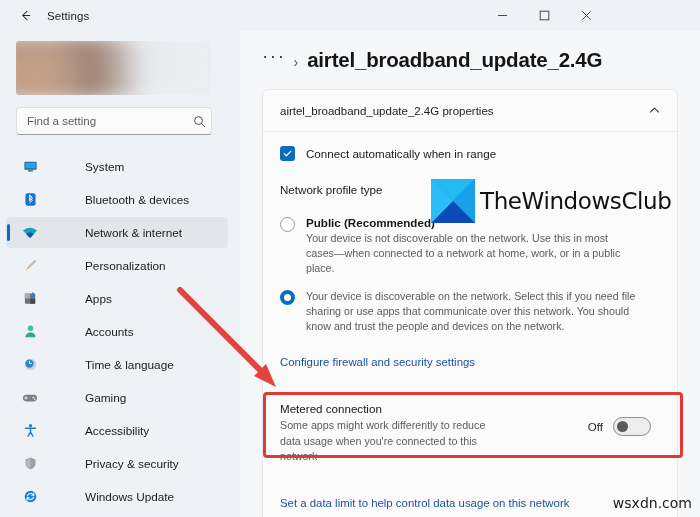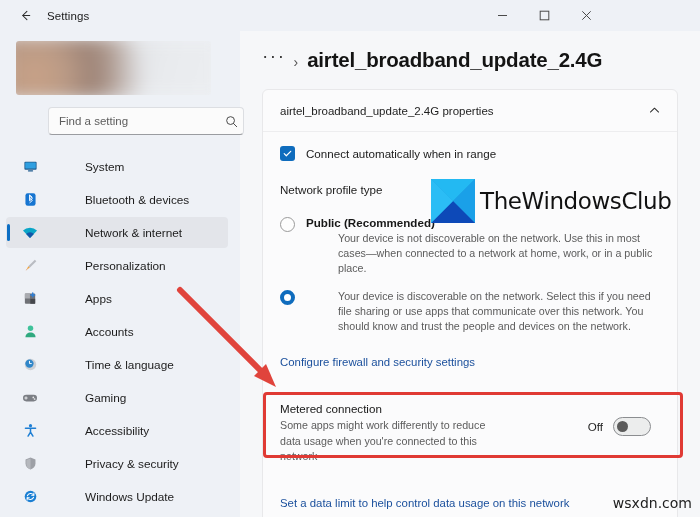--- a/index.html
+++ b/index.html
@@ -97,21 +97,20 @@
     top: 76px; left: 16px;
     width: 196px;
     height: 28px;
     background: #fbfbfb;
     border: 1px solid #dcdee2;
     border-bottom: 1px solid #9a9ca0;
     border-radius: 4px;
     display: flex;
     align-items: center;
     box-sizing: border-box;
-    margin-left: 32px;
   }
   .search-input {
     border: 0;
     outline: 0;
     background: transparent;
     font-family: "Liberation Sans", sans-serif;
     font-size: 11.5px;
     color: #4b4b4b;
     padding: 0 0 0 10px;
     flex: 1;
@@ -284,21 +283,20 @@
     font-size: 11.6px;
     color: #171717;
     font-weight: 700;
     margin-bottom: 2px;
   }
   .radio-desc {
     font-size: 10.7px;
     color: #5c5c5c;
     line-height: 1.42;
     max-width: 330px;
-    margin-left: 32px;
   }
 
   .link {
     color: #1a4f9c;
     font-size: 11.4px;
     text-decoration: none;
     display: inline-block;
   }
   .link-row-1 { padding: 2px 17px 0 17px; }
 

